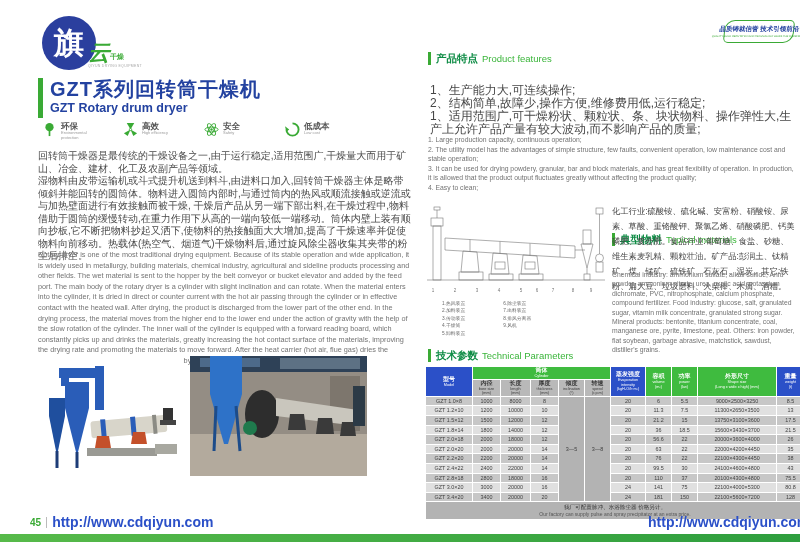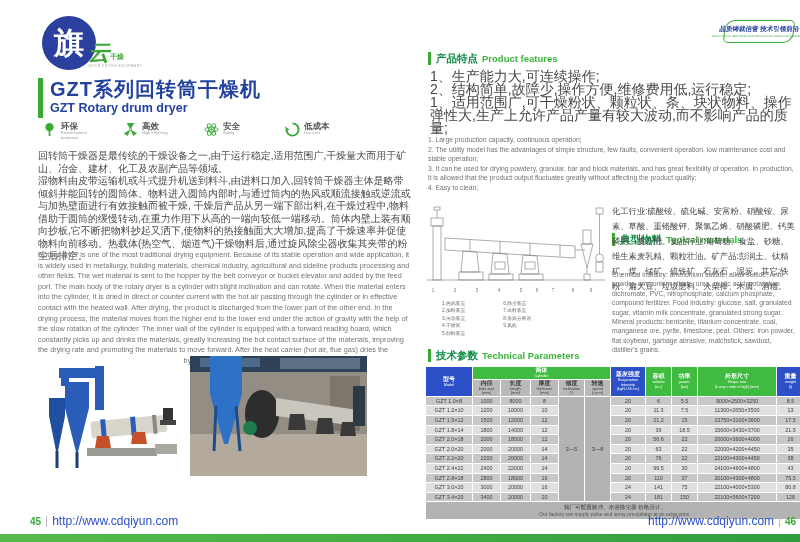--- a/index.html
+++ b/index.html
@@ -35,39 +35,39 @@
 
   
   .photo1 { left:35px; top:356px; width:148px; height:120px; background:#fff; }
   .photo2 { left:190px; top:356px; width:177px; height:120px; }
 
   
   .footer-left { left:30px; top:514px; display:flex; align-items:center; }
   .footer-right { left:648px; top:514px; display:flex; align-items:center; }
   .pg-num { font-size:10px; font-weight:bold; color:#3aaa35; }
   .f-div { width:1px; height:11px; background:#bbb; margin:0 5px; }
-  .f-url { font-size:12px; font-weight:normal; color:#2b50c8; }
+  .f-url { font-size:14px; font-weight:bold; color:#2b50c8; }
   .bottom-bar { left:0; top:534px; width:800px; height:8px;
     background:linear-gradient(90deg,#57ba4a,#2e9e3e); }
 
   
   .badge { left:724px; top:20px; width:70px; height:23px; border:1.5px solid #3aaa35;
     border-radius:10px 5px 10px 5px; transform:skewX(-6deg);
     display:flex; flex-direction:column; align-items:center; justify-content:center; background:#fff; }
   .badge-cn { font-size:6.5px; font-weight:bold; color:#2342a0; white-space:nowrap; }
   .badge-en { font-size:2.6px; color:#3aaa35; white-space:nowrap; margin-top:1px; }
 
   
   .sec-head { display:flex; align-items:baseline; gap:4px;
     border-left:3px solid #3aaa35; padding-left:5px; height:13px; }
   .sec-cn { font-size:10.5px; font-weight:bold; color:#0e8c45; }
-  .sec-en { font-size:9.5px; font-weight:bold; color:#3ab53a;text-align:center; }
-
-  
-  .pf-cn { left:430px; top:70px; width:362px; font-size:14px; line-height:13px; color:#464646; }
+  .sec-en { font-size:9.5px; font-weight:normal; color:#3ab53a;text-align:center; }
+
+  
+  .pf-cn { left:430px; top:84px; width:362px; font-size:12px; line-height:13px; color:#464646; }
   .pf-en { left:428px; top:135px; width:366px; font-size:6.8px; line-height:9.6px; color:#737373; }
 
   
   .sketch-wrap { left:425px; top:204px; width:182px; height:94px; }
   .legend { left:442px; top:300px; display:flex; gap:38px; }
   .legend .list-item { font-size:4.8px; color:#6b6b6b; line-height:7.4px; }
 
   
   .mat-cn { left:612px; top:204px; width:184px; font-size:8.3px; line-height:15px; color:#464646; }
   .mat-en { left:612px; top:270px; width:184px; font-size:6.8px; line-height:9.4px; color:#737373; }

